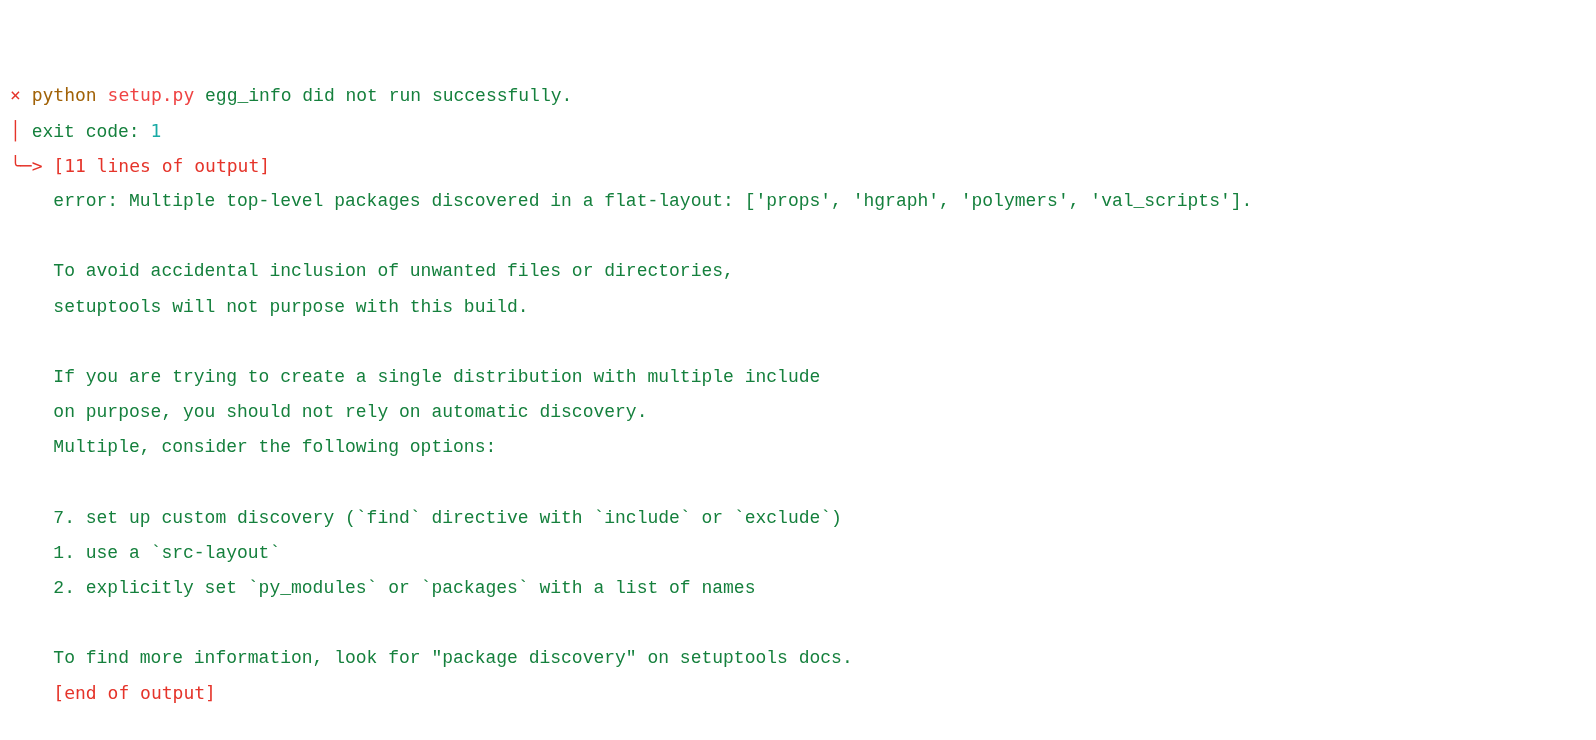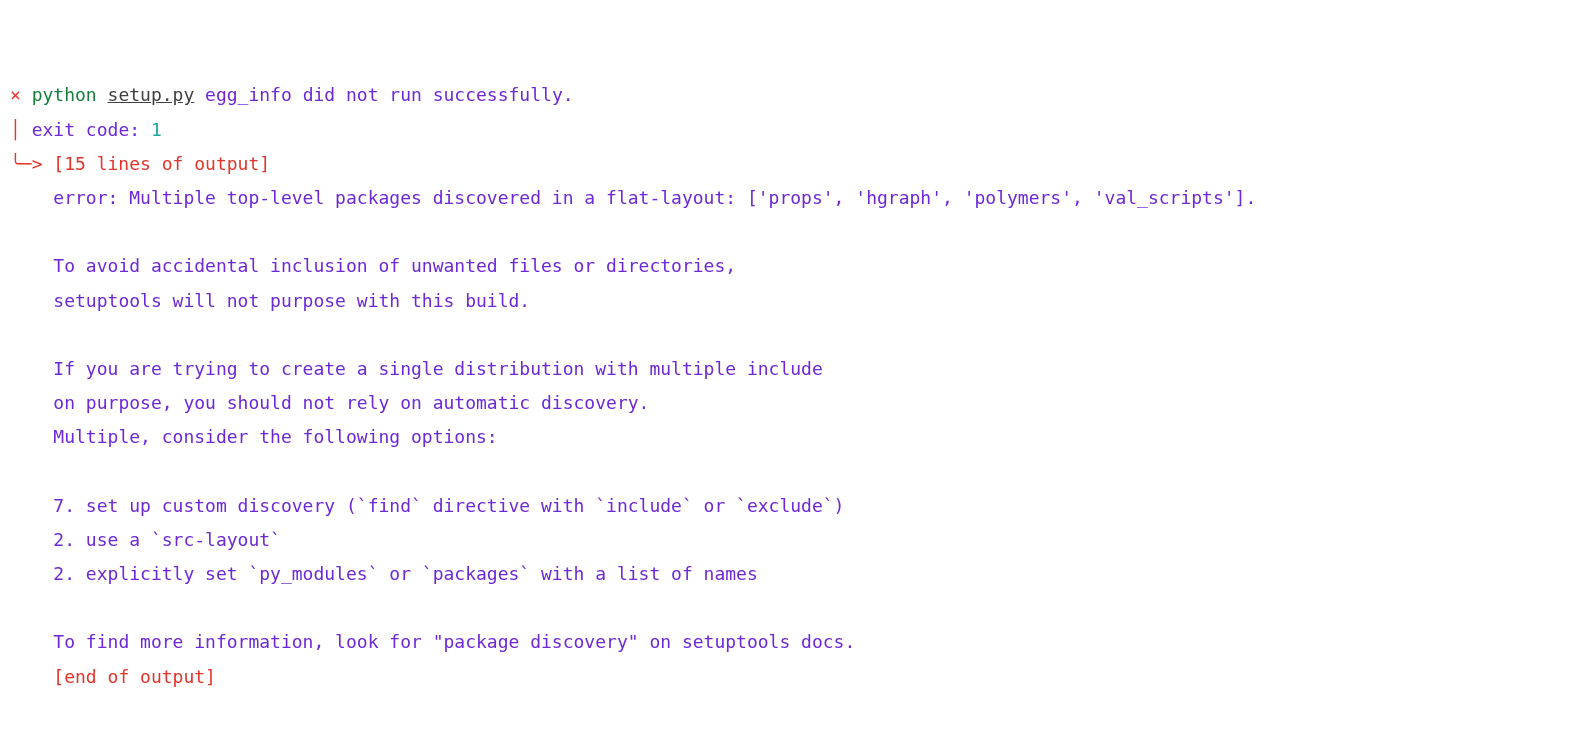--- a/index.html
+++ b/index.html
@@ -6,40 +6,40 @@
     margin: 0;
     padding: 10px;
     background: #ffffff;
     font-family: "SF Mono", "Menlo", "Consolas", "DejaVu Sans Mono", monospace;
     font-size: 18px;
     line-height: 1.9;
     color: #1a1a1a;
     white-space: pre;
   }
   .red    { color: #e5342a; }
-  .green  { color: #15803d; }
+  .green  { color: #a16207; }
   .teal   { color: #19aaa5; }
-  .blue   { color: #404040; text-decoration: underline; }
-  .black  { color: #6d28d9; }
+  .blue   { color: #ef4444; }
+  .black  { color: #15803d; font-family: Liberation Mono, monospace; }
   a       { color: #0645ff; }
 </style>
 </head>
 <body>
 
 <div><span class="red">×</span> <span class="green">python</span> <a class="blue">setup.py</a><span class="black"> egg_info did not run successfully.</span>
 <span class="red">│</span><span class="black"> exit code: </span><span class="teal">1</span>
-<span class="red">╰─&gt;</span><span class="red"> [15 lines of output]</span>
+<span class="red">╰─&gt;</span><span class="red"> [11 lines of output]</span>
 <span>    </span><span class="black">error: Multiple top-level packages discovered in a flat-layout: ['props', 'hgraph', 'polymers', 'val_scripts'].</span>
 <span>    </span><span class="black"></span>
 <span>    </span><span class="black">To avoid accidental inclusion of unwanted files or directories,</span>
 <span>    </span><span class="black">setuptools will not purpose with this build.</span>
 <span>    </span><span class="black"></span>
 <span>    </span><span class="black">If you are trying to create a single distribution with multiple include</span>
 <span>    </span><span class="black">on purpose, you should not rely on automatic discovery.</span>
 <span>    </span><span class="black">Multiple, consider the following options:</span>
 <span>    </span><span class="black"></span>
 <span>    </span><span class="black">7. set up custom discovery (`find` directive with `include` or `exclude`)</span>
-<span>    </span><span class="black">2. use a `src-layout`</span>
+<span>    </span><span class="black">1. use a `src-layout`</span>
 <span>    </span><span class="black">2. explicitly set `py_modules` or `packages` with a list of names</span>
 <span>    </span><span class="black"></span>
 <span>    </span><span class="black">To find more information, look for "package discovery" on setuptools docs.</span>
 <span>    </span><span class="red">[end of output]</span></div>
 
 
 </body></html>

